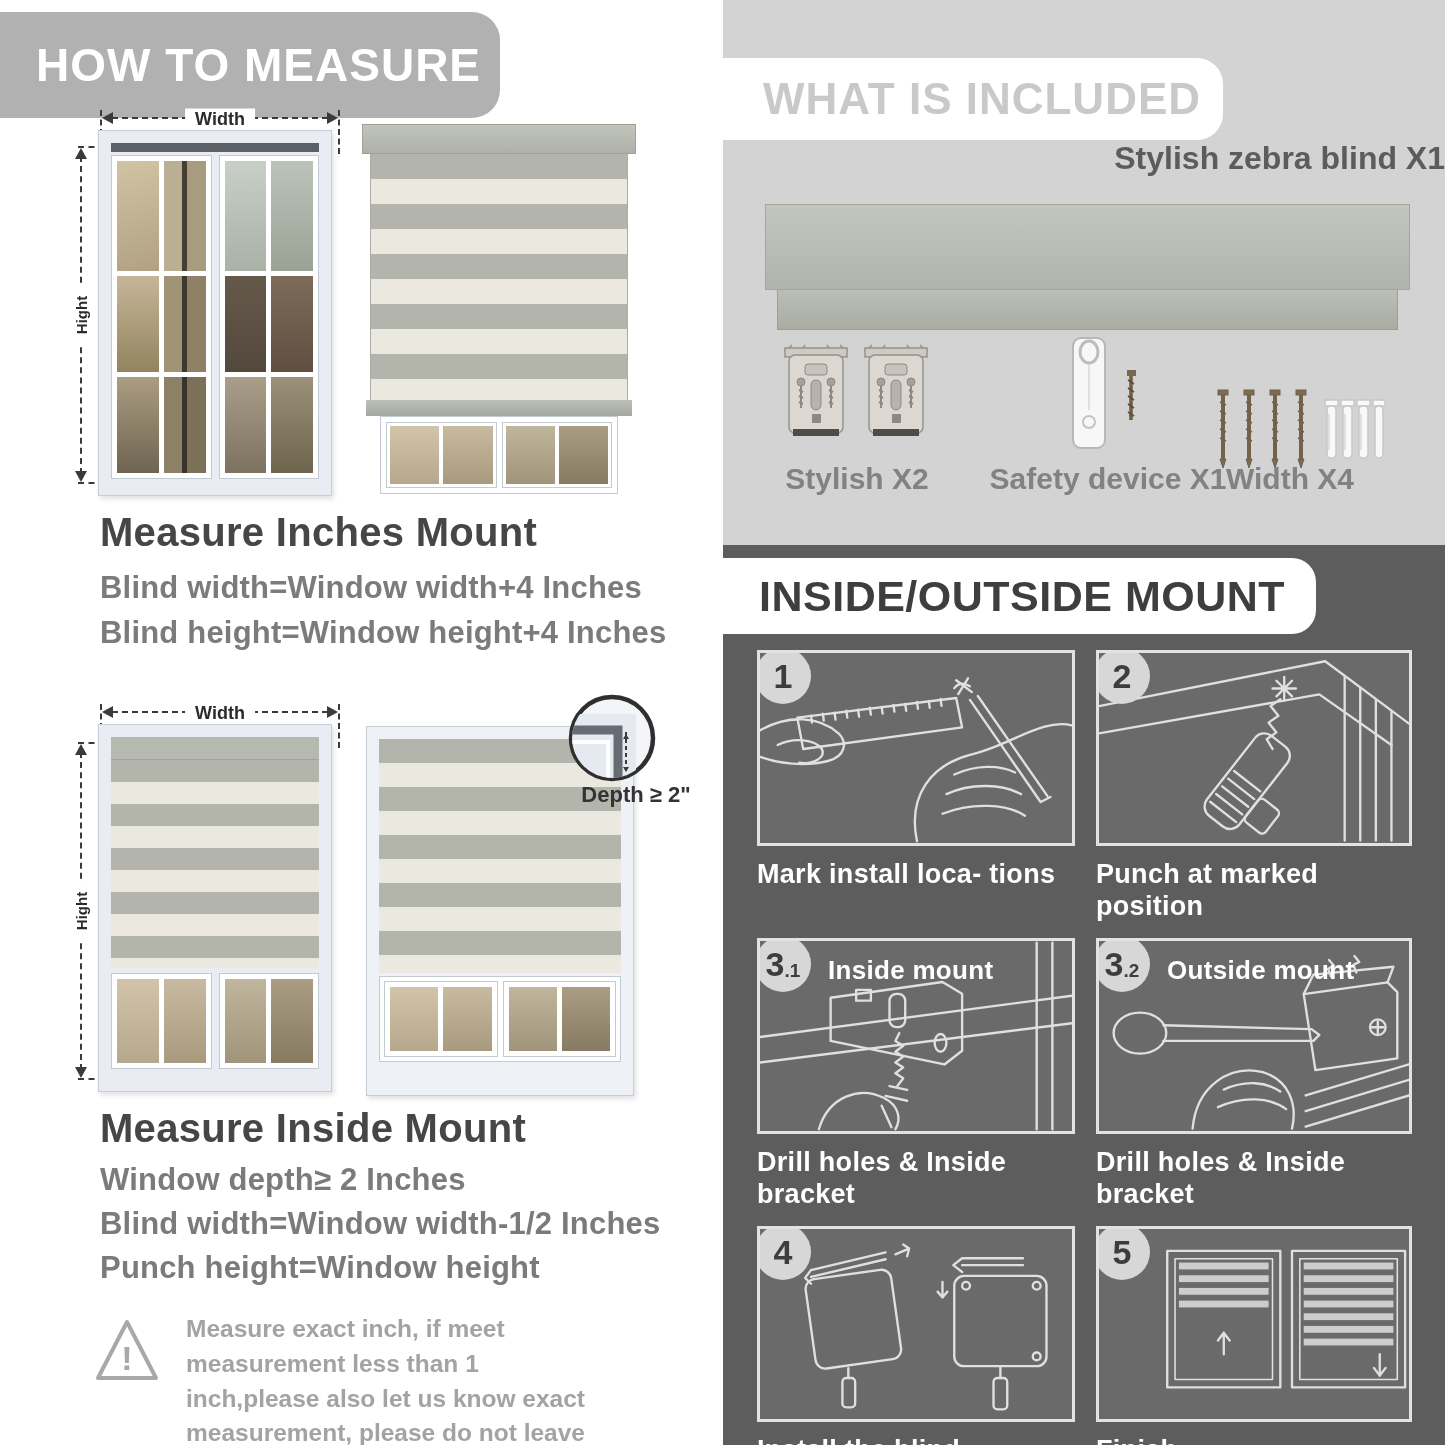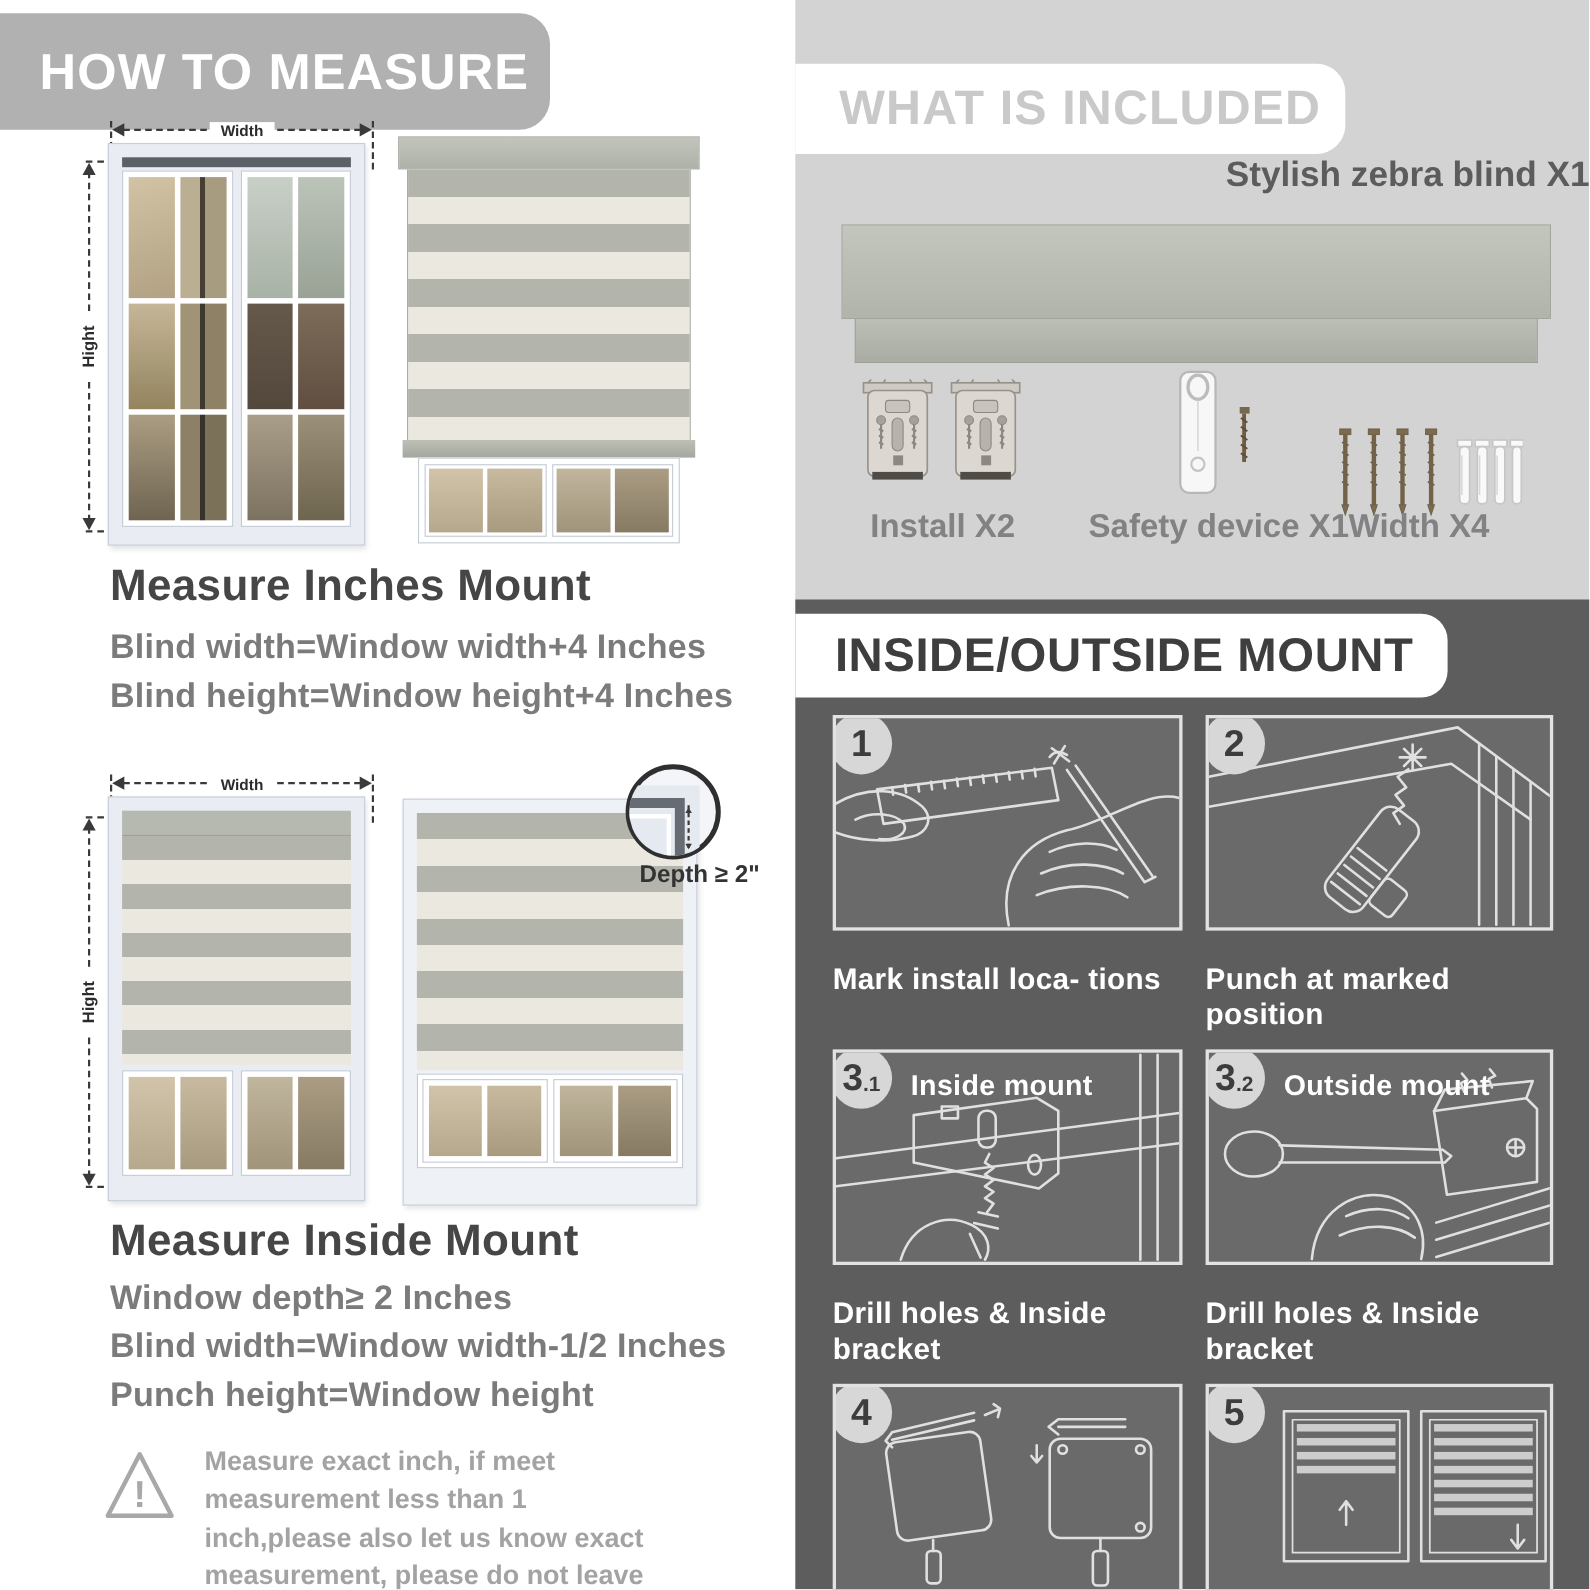--- a/index.html
+++ b/index.html
@@ -11,21 +11,21 @@
   .ribbon{position:absolute;display:flex;align-items:center;box-sizing:border-box;}
   #htm-header{left:0;top:12px;width:500px;height:106px;background:#b1b1b1;
               border-radius:0 28px 28px 0;padding-left:36px;color:#ffffff;
               font-size:46px;font-weight:bold;letter-spacing:1px;}
   .sec-title{position:absolute;font-size:40px;font-weight:bold;color:#464646;letter-spacing:.3px;}
   .formula{position:absolute;font-size:31px;font-weight:bold;color:#7b7b7b;letter-spacing:.2px;}
   
   .dim-h{position:absolute;}
   .dim-h .line{position:absolute;left:12px;right:12px;top:9px;border-top:2px dashed #3a3a3a;}
   .dim-h .lab{position:absolute;left:50%;top:50%;transform:translate(-50%,-50%);
-              background:#fff;padding:0 10px;font-size:14px;font-weight:bold;color:#2b2b2b;white-space:nowrap;}
+              background:#fff;padding:0 10px;font-size:18px;font-weight:bold;color:#2b2b2b;white-space:nowrap;}
   .dim-h .a-l{position:absolute;left:2px;top:4px;width:0;height:0;
               border-top:6px solid transparent;border-bottom:6px solid transparent;border-right:11px solid #3a3a3a;}
   .dim-h .a-r{position:absolute;right:2px;top:4px;width:0;height:0;
               border-top:6px solid transparent;border-bottom:6px solid transparent;border-left:11px solid #3a3a3a;}
   .dim-h .t-l{position:absolute;left:0;top:2px;height:44px;border-left:2px dashed #3a3a3a;}
   .dim-h .t-r{position:absolute;right:0;top:2px;height:44px;border-left:2px dashed #3a3a3a;}
   .dim-v{position:absolute;}
   .dim-v .line{position:absolute;top:10px;bottom:10px;left:12px;border-left:2px dashed #3a3a3a;}
   .dim-v .lab{position:absolute;top:50%;left:13px;transform:translate(-50%,-50%) rotate(-90deg);
               background:#fff;padding:2px 10px;font-size:15px;font-weight:bold;color:#2b2b2b;white-space:nowrap;}
@@ -102,21 +102,21 @@
   #steps{position:absolute;left:34px;top:105px;display:grid;
          grid-template-columns:318px 316px;column-gap:21px;row-gap:16px;}
   .panel{height:196px;background:#6a6a6a;border:3px solid #e2e2e2;box-sizing:border-box;
          position:relative;overflow:hidden;}
   .panel svg{width:100%;height:100%;display:block;}
   .badge{position:absolute;top:-5px;left:-5px;width:56px;height:56px;border-radius:50%;
          background:#d7d7d7;display:flex;align-items:center;justify-content:center;
          color:#3d3d3d;font-weight:bold;font-size:34px;line-height:1;}
   .badge .sub{font-size:19px;margin-top:12px;}
   .ptitle{position:absolute;top:14px;left:68px;color:#ffffff;font-size:26px;font-weight:bold;letter-spacing:.3px;}
-  .caption{margin-top:28px;color:#ffffff;font-size:27px;font-weight:bold;letter-spacing:.3px;line-height:32px;}
+  .caption{margin-top:12px;color:#ffffff;font-size:27px;font-weight:bold;letter-spacing:.3px;line-height:32px;}
   .lineart{stroke:#e0e0e0;stroke-width:2.4;fill:none;stroke-linecap:round;stroke-linejoin:round;}
 </style>
 </head>
 <body>
 
 <div id="stage">
 
   <div id="htm-header" class="ribbon">
     <span>HOW TO MEASURE</span>
   </div>
@@ -357,21 +357,21 @@
               <line x1="4" y1="14" x2="4" y2="50" stroke="#d8d8d8"></line>
             </g>
           <g transform="translate(158,14)">
               <rect x="0" y="0" width="12" height="6"></rect>
               <rect x="2" y="6" width="8" height="52" rx="4"></rect>
             </g>
         </g>
       </svg>
     </div>
 
-    <div class="item-label" style="left:34px;width:200px;">Install X2</div>
+    <div class="item-label" style="left:34px;width:200px;">Stylish X2</div>
     <div class="item-label" style="left:255px;width:260px;">Safety device X1</div>
     <div class="item-label" style="left:477px;width:180px;">Width X4</div>
   </div>
 
   <div id="dark-section">
     <div id="iom-header" class="ribbon">
       <span>INSIDE/OUTSIDE MOUNT</span>
     </div>
 
     <div id="steps">

